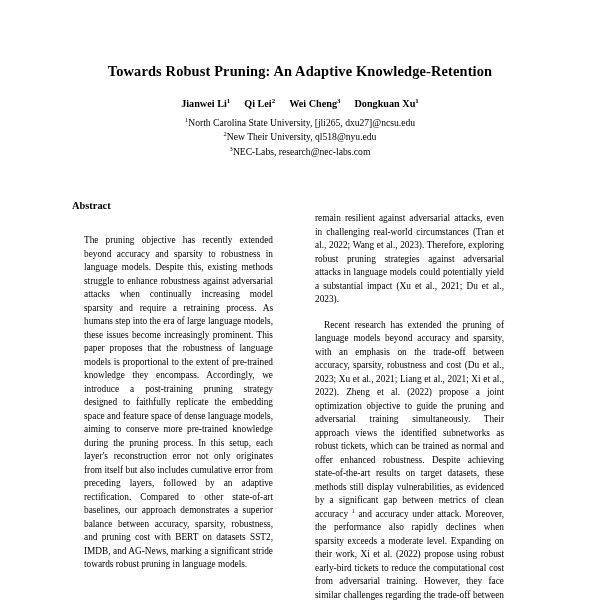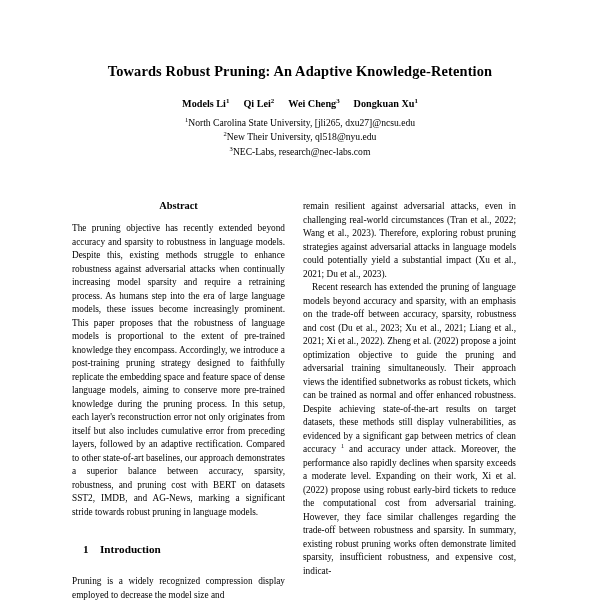--- a/index.html
+++ b/index.html
@@ -77,25 +77,24 @@
   }
   .col {
     width: 213px;
     flex: 0 0 213px;
     overflow: hidden;
   }
   .abstract-head {
     margin: 0;
     font-size: 10.4px;
     font-weight: bold;
-    text-align: center;
     padding-bottom: 11px;
   }
   p.body-text {
-    margin: 0;
+    margin: 12px;
     font-size: 9.3px;
     line-height: 1.455;
     text-align: justify;
     text-justify: inter-word;
     hyphens: manual;
   }
   p.body-text + p.body-text {
     text-indent: 9px;
   }
   .section-head {
@@ -121,21 +120,21 @@
 </head>
 <body>
 
 <div class="page">
 
   <h1 class="title">
     <span>Towards Robust Pruning: An Adaptive Knowledge-Retention</span><br>
   </h1>
 
   <div class="authors">
-    <span class="author-name"><span>Models Li</span><sup>1</sup></span><span class="author-sep"></span><span class="author-name"><span>Qi Lei</span><sup>2</sup></span><span class="author-sep"></span><span class="author-name"><span>Wei Cheng</span><sup>3</sup></span><span class="author-sep"></span><span class="author-name"><span>Dongkuan Xu</span><sup>1</sup></span>
+    <span class="author-name"><span>Jianwei Li</span><sup>1</sup></span><span class="author-sep"></span><span class="author-name"><span>Qi Lei</span><sup>2</sup></span><span class="author-sep"></span><span class="author-name"><span>Wei Cheng</span><sup>3</sup></span><span class="author-sep"></span><span class="author-name"><span>Dongkuan Xu</span><sup>1</sup></span>
   </div>
 
   <div class="affils">
     <div class="affil-line"><sup>1</sup><span>North Carolina State University, [jli265, dxu27]@ncsu.edu</span></div>
     <div class="affil-line"><sup>2</sup><span>New Their University, ql518@nyu.edu</span></div>
     <div class="affil-line"><sup>3</sup><span>NEC-Labs, research@nec-labs.com</span></div>
   </div>
 
   <div class="columns">
 

